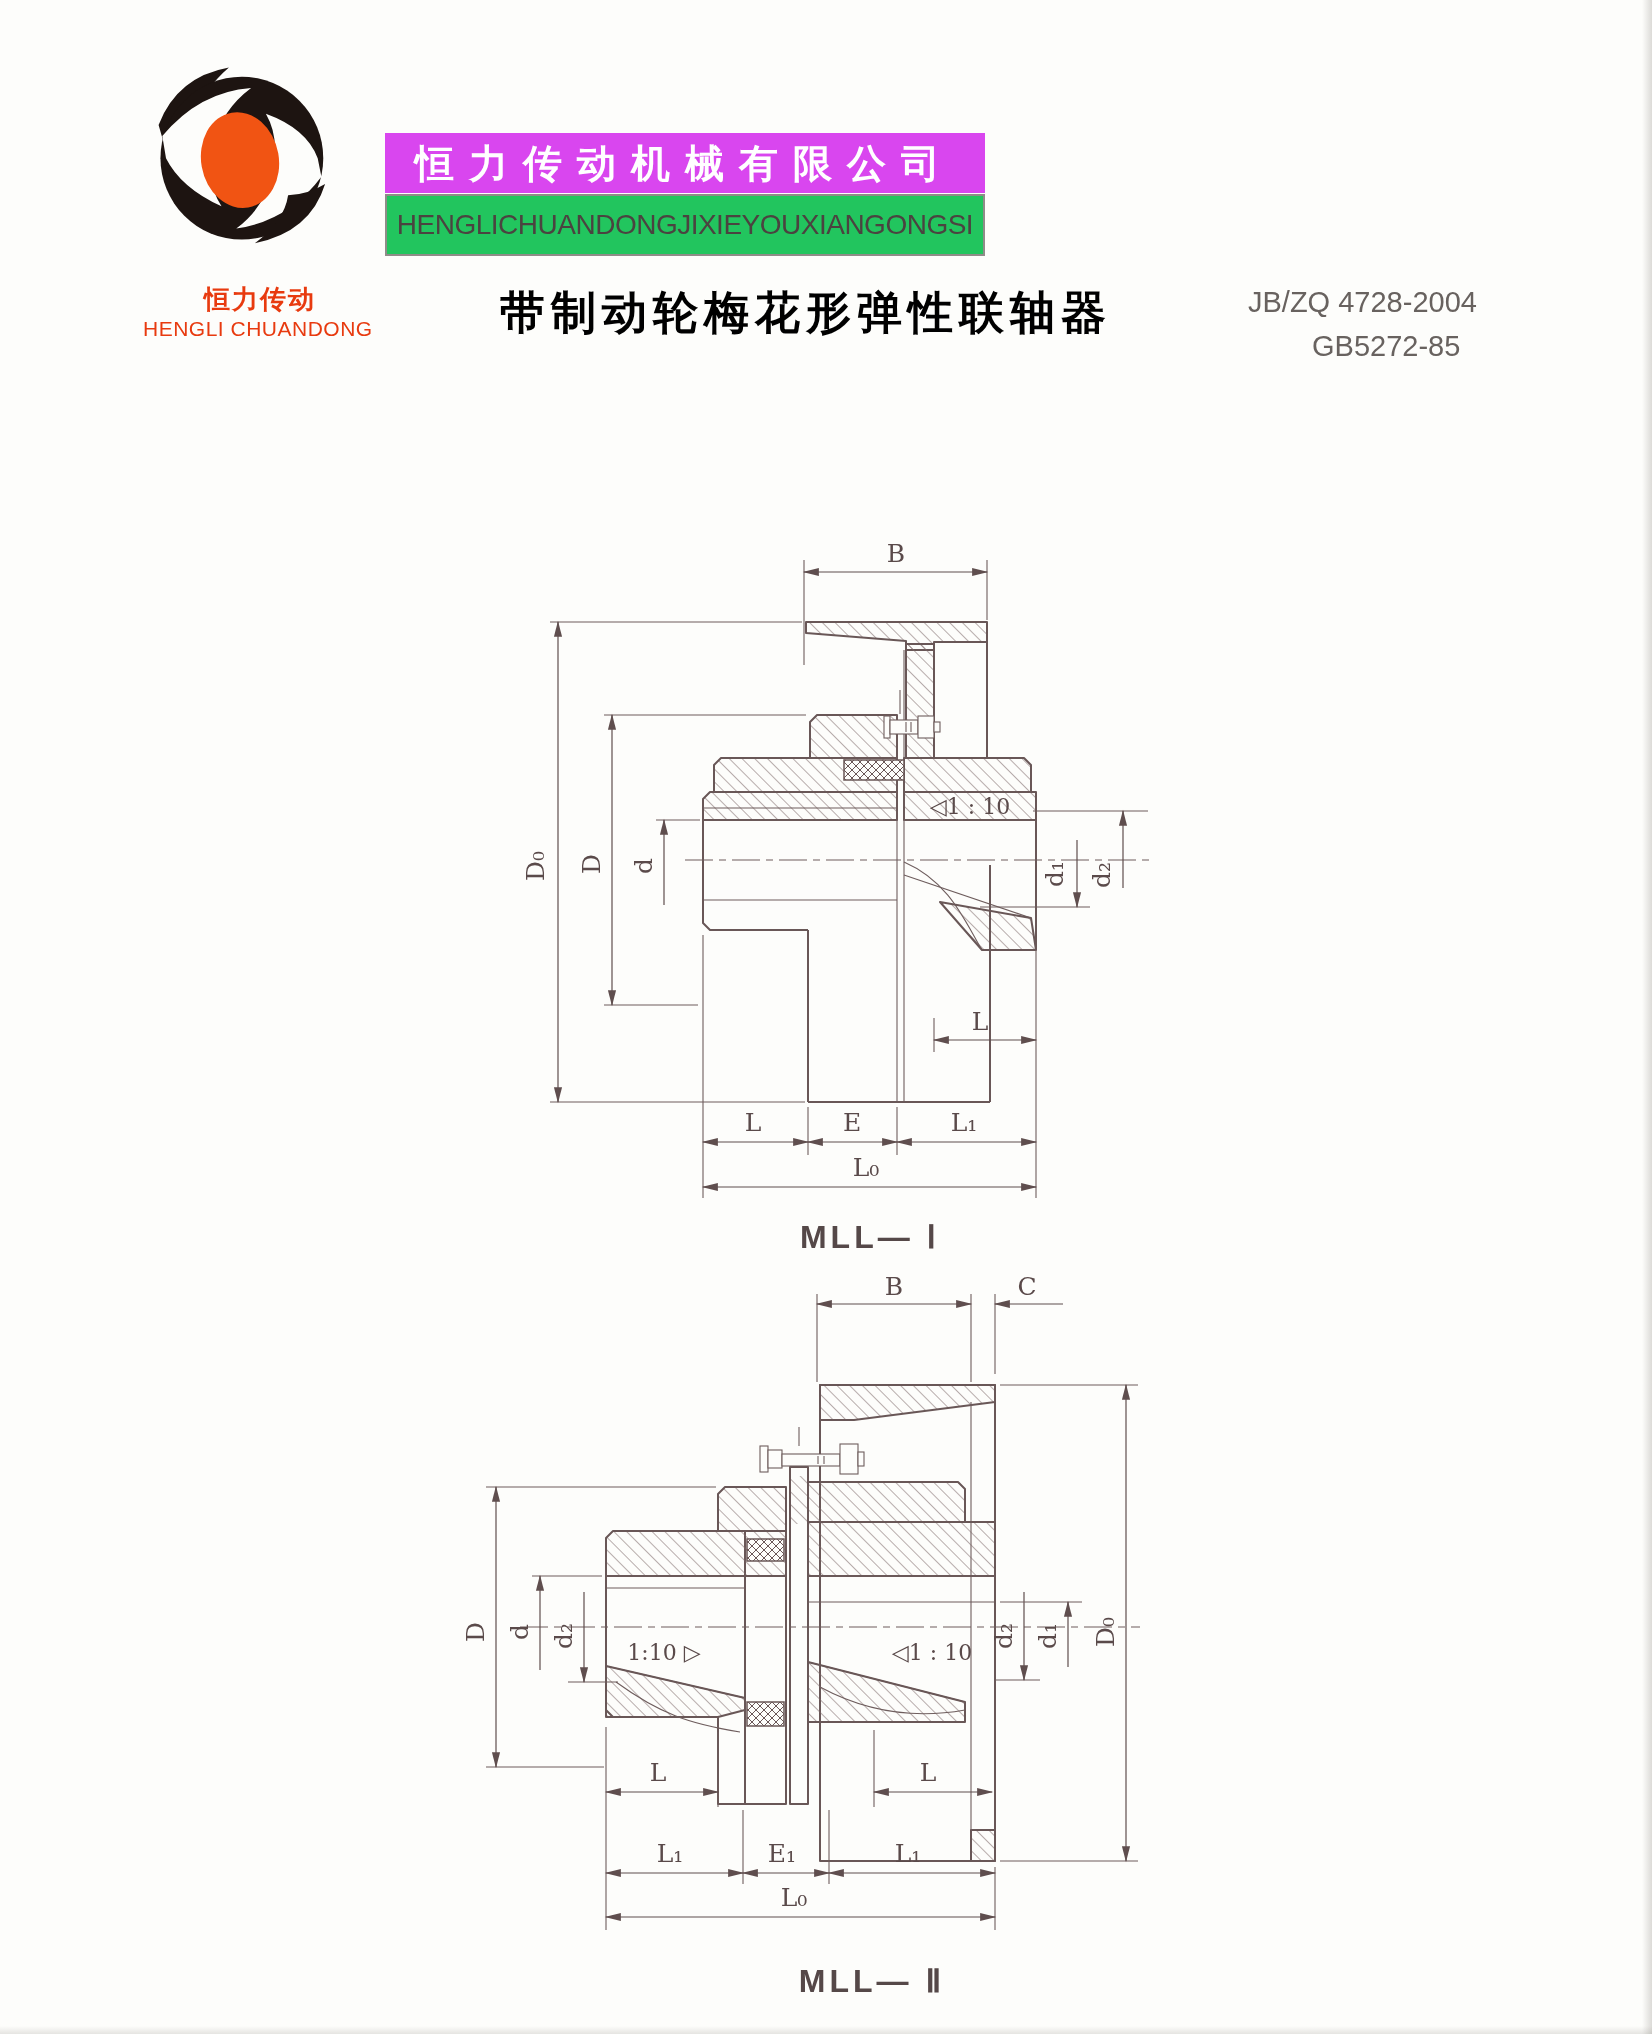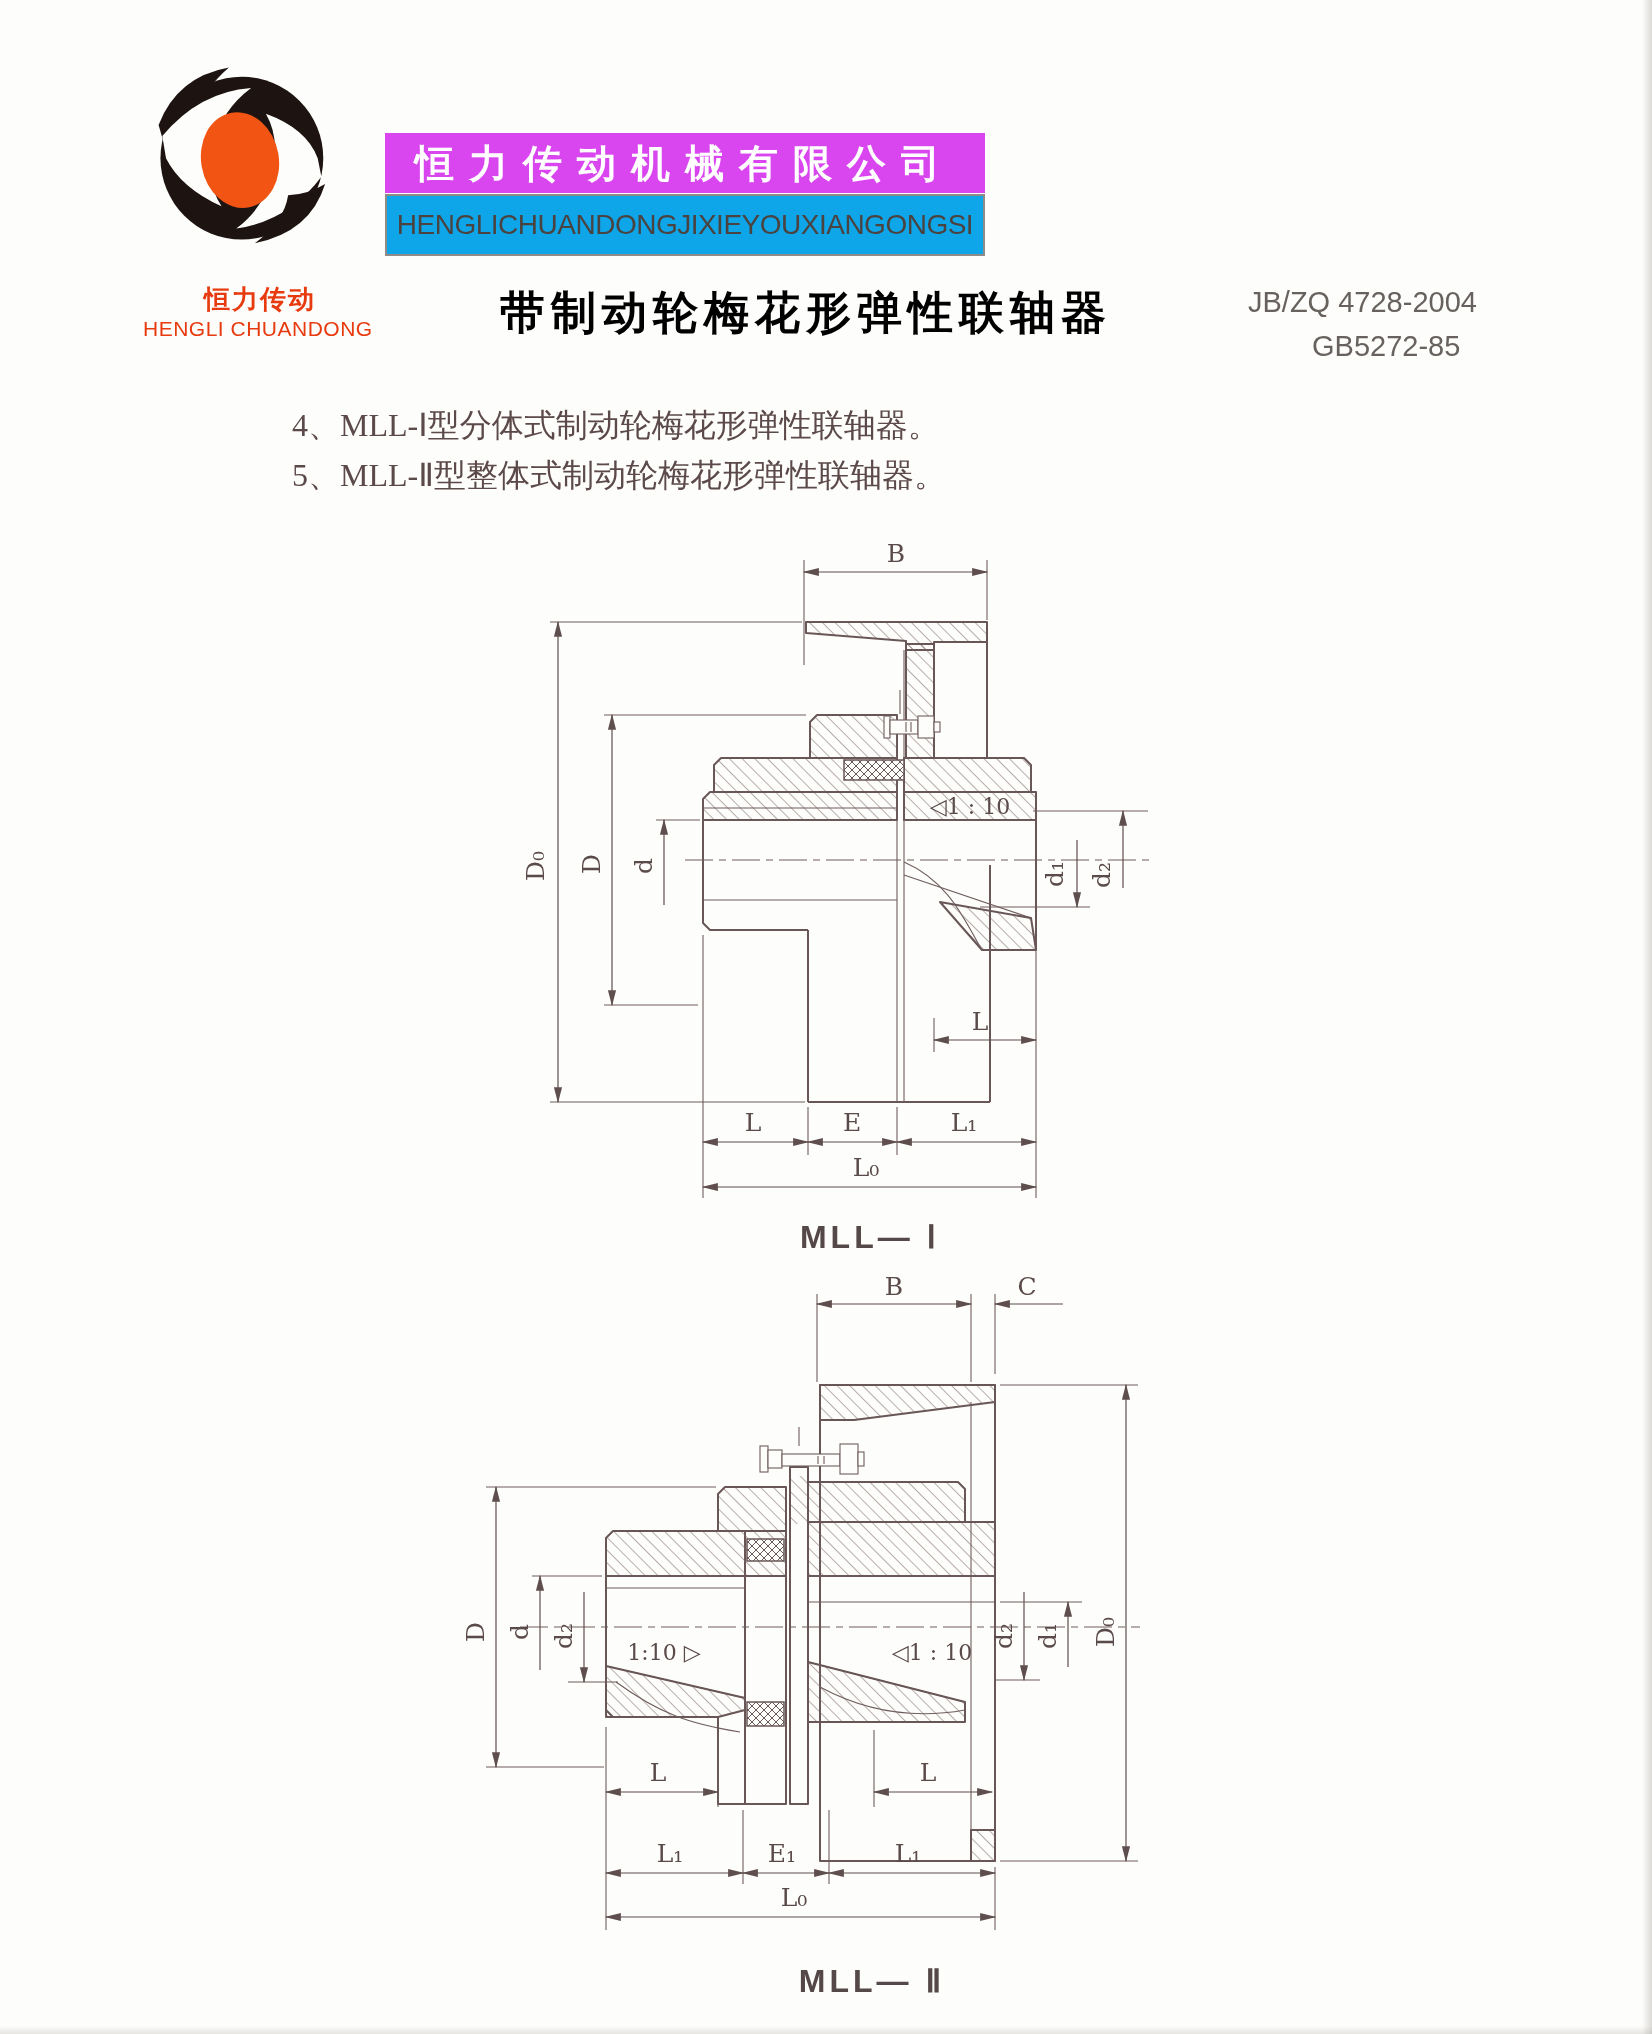--- a/index.html
+++ b/index.html
@@ -14,21 +14,21 @@
   .logo{position:absolute;left:140px;top:62px;width:200px;height:185px;}
   .logo-zh{position:absolute;left:204px;top:282px;font-size:26px;font-weight:bold;
     color:#e83a0f;letter-spacing:2px;font-family:"Liberation Sans",sans-serif;}
   .logo-en{position:absolute;left:143px;top:317px;font-size:21px;color:#e83a0f;
     letter-spacing:.5px;font-family:"Liberation Sans",sans-serif;text-align:right;}
 
   
   .banner{position:absolute;left:385px;top:133px;width:600px;}
   .banner-top{height:60px;background:#d946ef;color:#ffffff;font-weight:bold;
     font-size:39px;letter-spacing:15px;text-align:center;line-height:62px;}
-  .banner-bottom{height:58px;background:#0ea5e9;border:2px solid #8f8c88;margin-top:1px;
+  .banner-bottom{height:58px;background:#22c55e;border:2px solid #8f8c88;margin-top:1px;
     color:#4b4340;font-size:28px;letter-spacing:-0.5px;text-align:center;line-height:58px;
     font-family:"Liberation Sans",sans-serif;white-space:nowrap;}
 
   .doc-title{position:absolute;left:500px;top:283px;font-size:45px;font-weight:bold;
     color:#000000;letter-spacing:6px;white-space:nowrap;}
   .standards{position:absolute;left:1248px;top:286px;color:#68625f;font-size:29px;
     font-family:"Liberation Sans",sans-serif;}
   .standards .s2{display:block;margin-top:11px;margin-left:64px;}
 
   .list{position:absolute;left:292px;top:400px;font-family:"Liberation Serif",serif;
@@ -73,24 +73,20 @@
     <div class="banner-top">恒力传动机械有限公司</div>
     <div class="banner-bottom">HENGLICHUANDONGJIXIEYOUXIANGONGSI</div>
   </div>
 
   <div class="doc-title">带制动轮梅花形弹性联轴器</div>
   <div class="standards">
     <span class="s1">JB/ZQ 4728-2004</span>
     <span class="s2">GB5272-85</span>
   </div>
 
-  <div class="list">
-    <div>4、MLL-Ⅰ型分体式制动轮梅花形弹性联轴器。</div>
-    <div>5、MLL-Ⅱ型整体式制动轮梅花形弹性联轴器。</div>
-  </div>
 
   <div class="fig1">
   <svg width="700" height="760" viewBox="0 0 700 760">
     <defs>
       <pattern id="h1" width="9" height="9" patternUnits="userSpaceOnUse" patternTransform="rotate(-45)">
         <line x1="0" y1="0" x2="0" y2="9" stroke="#7c6868" stroke-width="1.1"></line>
       </pattern>
       <pattern id="x1" width="8" height="8" patternUnits="userSpaceOnUse">
         <path d="M0,0 L8,8 M8,0 L0,8" stroke="#6a5757" stroke-width="1"></path>
       </pattern>

